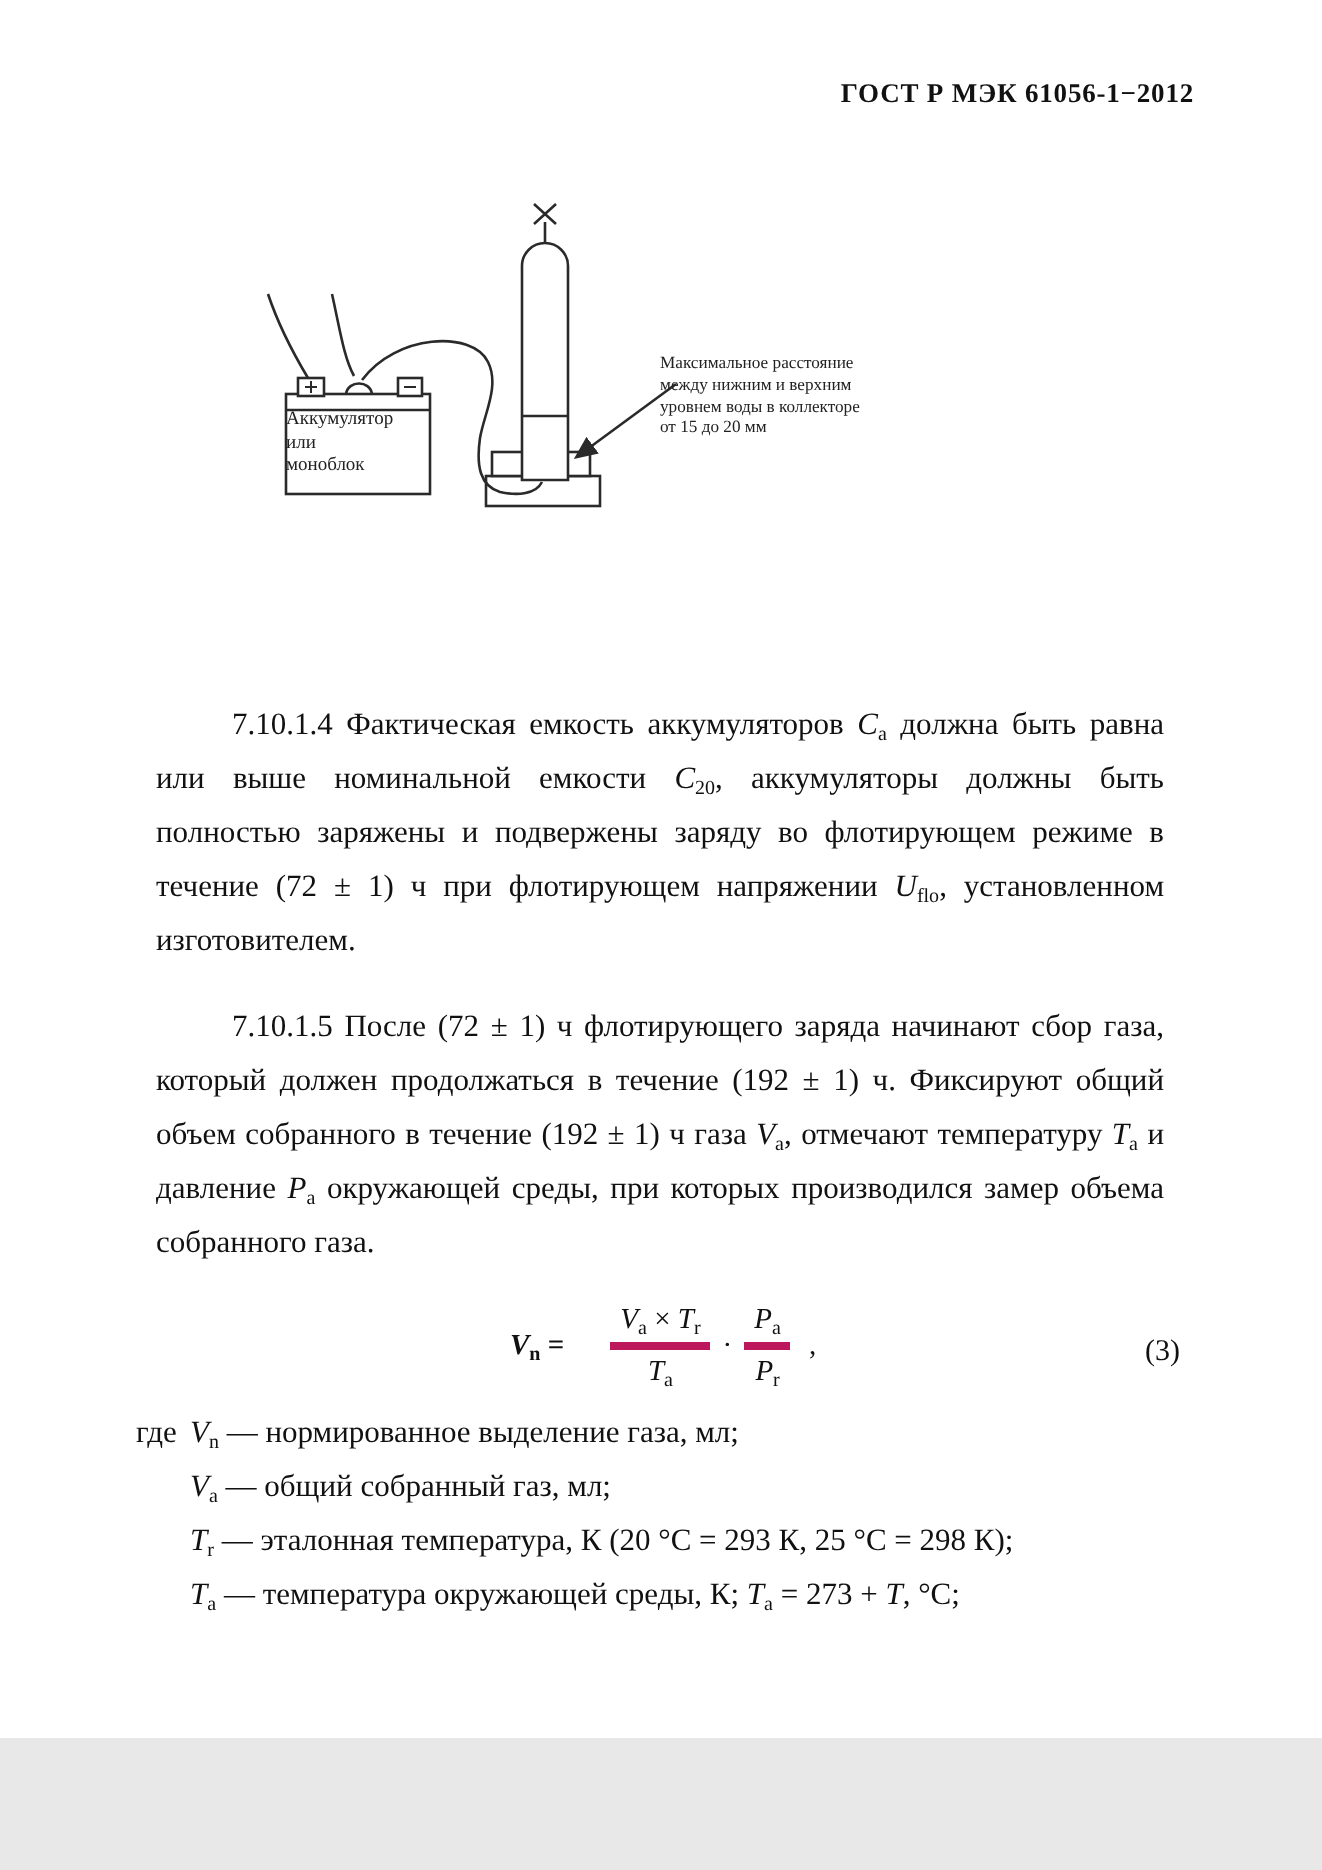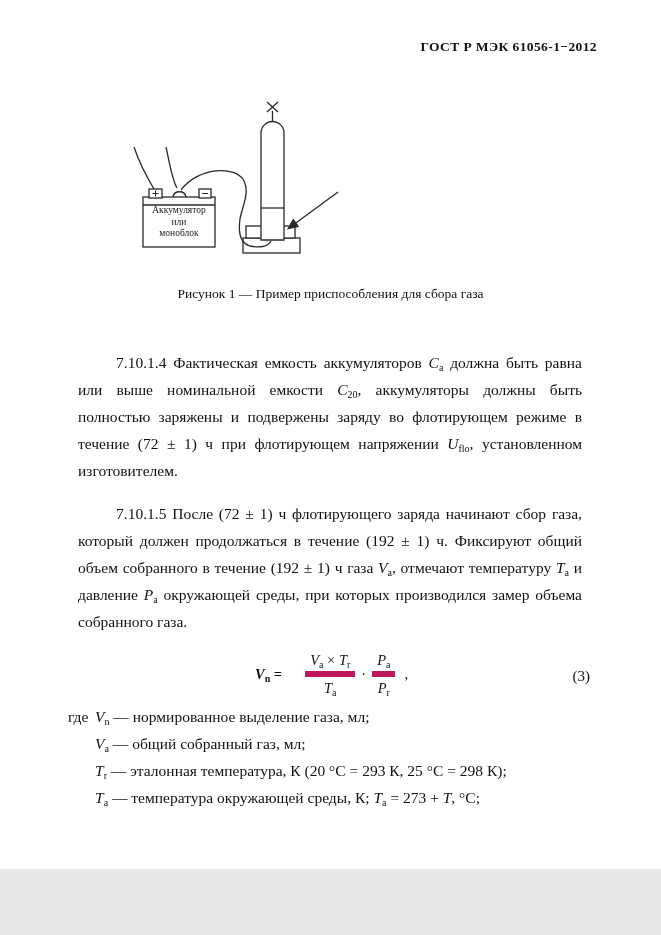--- a/index.html
+++ b/index.html
@@ -15,21 +15,21 @@
   
   .doc-header {
     position: absolute; top: 39px; right: 64px;
     font-size: 13.5px; font-weight: bold; letter-spacing: 0.4px;
   }
   
   .figure-wrap { position: absolute; left: 98px; top: 95px; width: 420px; height: 168px; }
   .figure-wrap svg { position: absolute; left: 0; top: 0; }
   .battery-label {
     position: absolute; left: 45px; top: 110px; width: 72px;
-    font-size: 9.5px; line-height: 11.5px; text-align: center;
+    font-size: 9.5px; line-height: 11.5px; text-align: left;
     color: #222;
   }
   .fig-annotation {
     position: absolute; left: 232px; top: 81px; width: 132px;
     font-size: 8.6px; line-height: 10.8px; color: #222;
   }
   .fig-annotation span { display: block; }
   .figure-caption {
     position: absolute; left: 0; right: 0; top: 286px;
     text-align: center; font-size: 13.5px;
@@ -46,21 +46,21 @@
   sub { font-size: 10px; line-height: 0; vertical-align: baseline; position: relative; top: 3px; font-style: normal; }
   
   .formula-block { position: relative; margin: 5px 0 4px 0; height: 48px; }
   .formula-eq {
     position: absolute; left: 193px; top: 0;
     display: inline-flex; align-items: center;
     font-size: 14.5px; line-height: 18px;
   }
   .formula-eq .lhs { margin-right: 18px; font-weight: bold; }
   .frac { display: inline-flex; flex-direction: column; text-align: center; margin: 0 5px; }
-  .frac .num { border-bottom: 6px solid #be185d; padding: 0 5px 2px; }
+  .frac .num { border-bottom: 4px solid #be185d; padding: 0 5px 2px; }
   .frac .den { padding-top: 2px; }
   .op-dot { margin: 0 1px; }
   .formula-comma { margin-left: 4px; }
   .formula-number { position: absolute; right: 8px; top: 12px; font-size: 15px; }
   
   .where-line { line-height: 27px; white-space: nowrap; }
   .where-line.indent { padding-left: 33px; }
   .where-label { display: inline-block; width: 27px; margin-left: 6px; }
   
   .page-number { position: absolute; top: 892px; right: 69px; font-size: 11px; }
@@ -105,23 +105,28 @@
           <polygon points="0,0 9,4 0,8" fill="#2a2a2a" stroke="none"></polygon>
         </marker>
       </defs>
       <line x1="240" y1="97" x2="191" y2="133" marker-end="url(#arrowhead)"></line>
     </svg>
     <div class="battery-label">
       <span>Аккумулятор</span><br>
       <span>или</span><br>
       <span>моноблок</span>
     </div>
+    <div class="fig-annotation">
+      <span>Максимальное расстояние</span>
+      <span>между нижним и верхним</span>
+      <span>уровнем воды в коллекторе</span>
+      <span>от 15 до 20 мм</span>
+    </div>
   </div>
 
-  <div class="figure-caption">Рисунок 1 — Пример приспособления для сбора газа</div>
 
   <div class="content">
     <p>7.10.1.4 Фактическая емкость аккумуляторов <i>C</i><sub>а</sub> должна быть равна или выше номинальной емкости <i>C</i><sub>20</sub>, аккумуляторы должны быть полностью заряжены и подвержены заряду во флотирующем режиме в течение (72 ± 1) ч при флотирующем напряжении <i>U</i><sub>flo</sub>, установленном изготовителем.</p>
     <p>7.10.1.5 После (72 ± 1) ч флотирующего заряда начинают сбор газа, который должен продолжаться в течение (192 ± 1) ч. Фиксируют общий объем собранного в течение (192 ± 1) ч газа <i>V</i><sub>а</sub>, отмечают температуру <i>T</i><sub>а</sub> и давление <i>P</i><sub>а</sub> окружающей среды, при которых производился замер объема собранного газа.</p>
 
     <div class="formula-block">
       <span class="formula-eq">
         <span class="lhs"><i>V</i><sub>n</sub> =</span>
         <span class="frac">
           <span class="num"><i>V</i><sub>a</sub> × <i>T</i><sub>r</sub></span>

